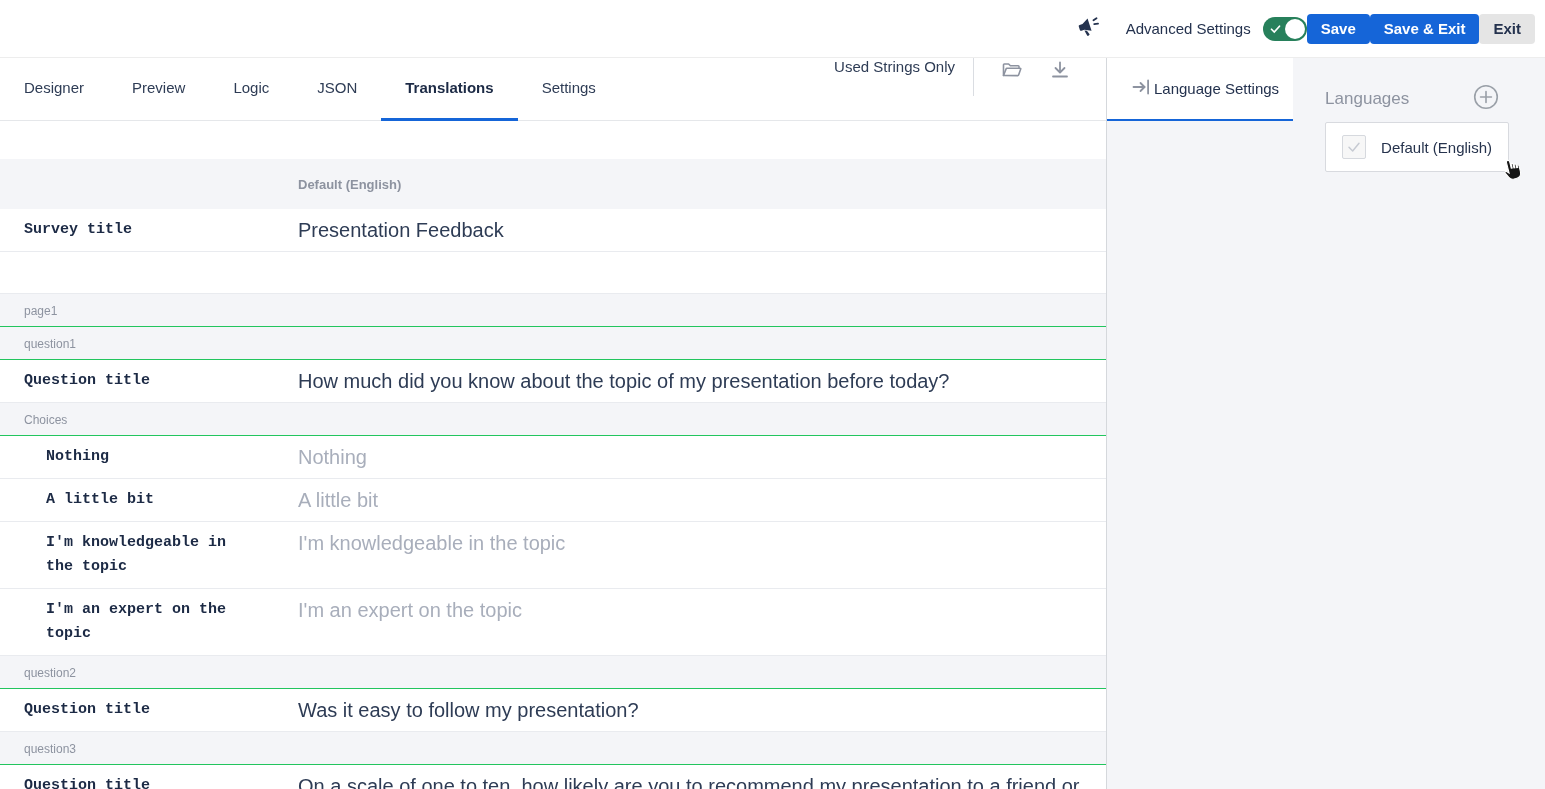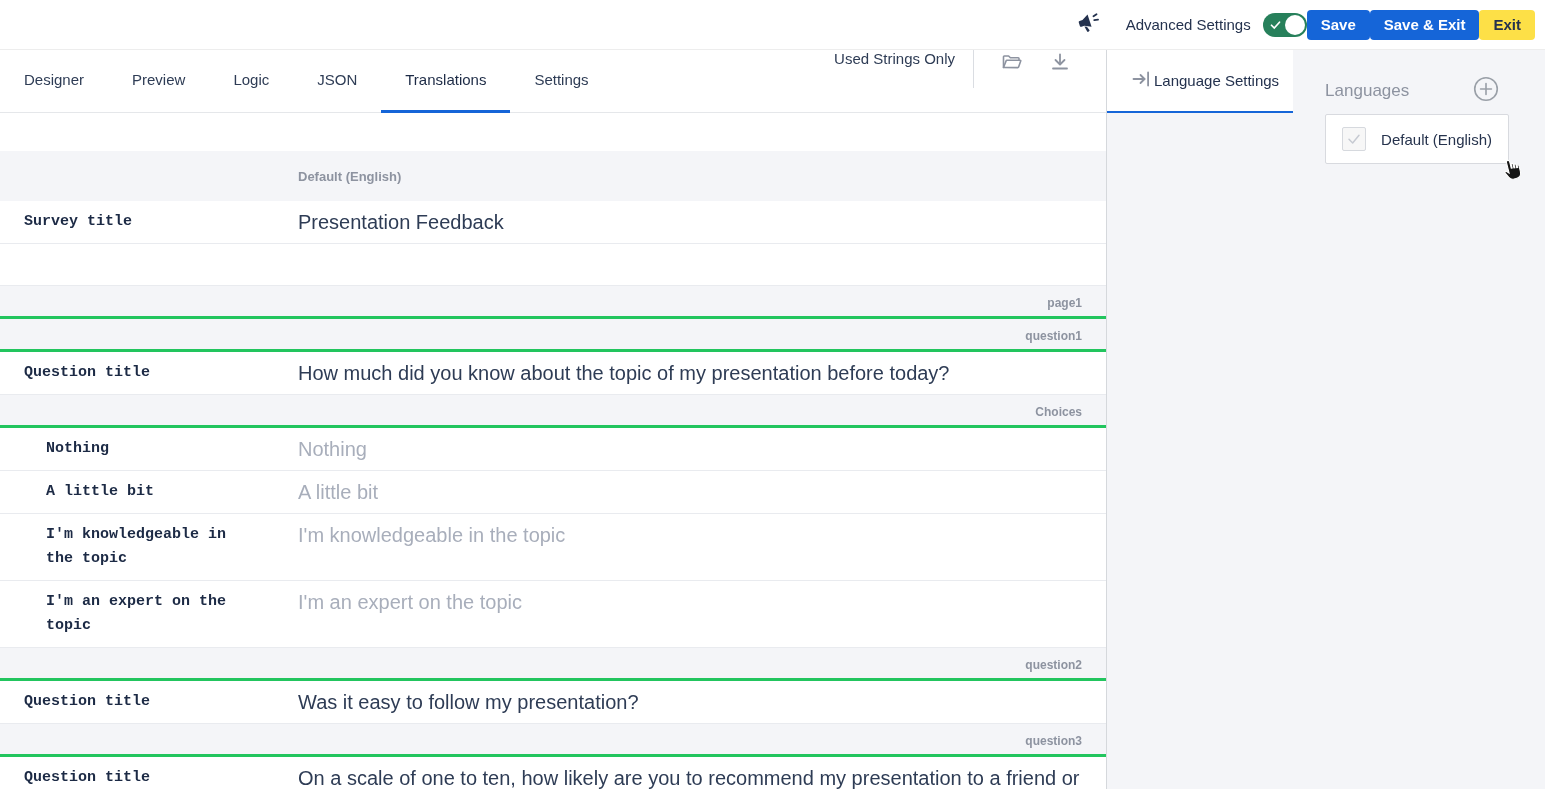--- a/index.html
+++ b/index.html
@@ -12,69 +12,69 @@
     --label:#1c2a45;
     --value:#2e3c55;
     --gray-text:#8d93a0;
     --placeholder:#a8aebb;
     --panel-bg:#f4f5f8;
     --row-border:#e9ebef;
     --divider:#d5d8dc;
   }
 
   
-  .topbar{ height:50px; background:#fff; border-bottom:1px solid #ededed;
+  .topbar{ height:58px; background:#fff; border-bottom:1px solid #ededed;
     display:flex; align-items:center; justify-content:flex-end; padding-right:10px; }
   .topbar .icon-btn{ background:none; border:none; cursor:pointer; display:flex; align-items:center; }
   .adv-label{ font-size:15px; color:var(--navy); margin:0 12px 0 24px; }
   .toggle{ width:44px; height:24px; border-radius:12px; background:var(--green);
     position:relative; border:none; cursor:pointer; flex-shrink:0; }
   .toggle .knob{ position:absolute; right:2px; top:2px; width:20px; height:20px;
     border-radius:50%; background:#fff; }
   .toggle svg{ position:absolute; left:6px; top:6px; }
   .btn{ height:30px; padding:0 14px; border:none; border-radius:4px;
     font-family:inherit; font-size:15px; font-weight:700; cursor:pointer; }
   .btn.primary{ background:var(--accent); color:#fff; }
-  .btn.neutral{ background:#fde047; color:var(--navy); }
+  .btn.neutral{ background:#e5e5e5; color:var(--navy); }
 
   
   .content{ display:flex; height:739px; }
   .main-panel{ flex:1; min-width:0; display:flex; flex-direction:column;gap:38px; }
   .sidebar{ width:439px; flex-shrink:0; border-left:1px solid var(--divider);
     background:var(--panel-bg); display:flex; flex-direction:row; }
 
   
   .tabbar{ height:63px; background:#fff; border-bottom:1px solid #e5e7ea;
     display:flex; align-items:stretch; flex-shrink:0; }
   .tabs{ display:flex; }
   .tab{ padding:0 24px; line-height:60px; font-size:15px; color:var(--value);
     cursor:pointer; position:relative; white-space:nowrap; }
-  .tab.active{ font-weight:400; color:var(--label); }
+  .tab.active{ font-weight:700; color:var(--label); }
   .tab.active::after{ content:""; position:absolute; left:0; right:0; bottom:-1px;
     height:3px; background:var(--accent); }
   .tabbar-right{ margin-left:auto; display:flex; align-items:flex-start; padding-right:22px; }
   .uso-label{ font-size:15px; color:var(--value); cursor:pointer; }
   .vdiv{ width:1px; height:38px; background:#dadde2; margin:0 14px 0 18px; }
   .tool-btn{ background:none; border:none; cursor:pointer; padding:0 12px; display:flex; align-items:center; }
 
   
   .ttable{ flex:1; background:var(--panel-bg); overflow:hidden; }
   .trow{ display:flex; }
   .trow.theader{ background:var(--panel-bg); height:50px; align-items:center; }
   .tvalue.hdr{ color:var(--gray-text); font-size:13px; font-weight:700; padding-top:10px; }
   .trow.item{ background:#fff; border-bottom:1px solid var(--row-border);
     min-height:42px; align-items:flex-start; }
   .tlabel{ width:274px; flex-shrink:0; padding:9px 20px 9px 24px;
     font-size:15px; font-weight:700; line-height:24px; color:var(--label);font-family:Liberation Mono, monospace; }
   .tlabel.indent{ padding-left:46px; }
   .tvalue{ flex:1; padding:9px 24px; font-size:20px; line-height:24px; color:var(--value); }
   .tvalue.placeholder{ color:var(--placeholder); }
   .trow.group{ background:var(--panel-bg); height:33px; line-height:34px;
-    padding:0 24px; font-size:12px; font-weight:700; color:var(--gray-text);
-    border-bottom:3px solid #22c55e; display:block;text-align:right; }
+    padding:0 24px; font-size:12px; font-weight:400; color:var(--gray-text);
+    border-bottom:1px solid #22c55e; display:block; }
 
   
   .sidebar-header{ height:63px; background:#fff; border-bottom:2px solid var(--accent);
     display:flex; align-items:center; padding:0 14px 0 22px; flex-shrink:0; }
   .sidebar-title{ margin-left:auto; font-size:15px; color:var(--navy); }
   .sidebar-body{ padding:26px 22px 0 32px; }
   .lang-title-row{ display:flex; align-items:center; justify-content:space-between; }
   .lang-title{ font-size:17px; color:var(--gray-text); }
   .plus-btn{ background:none; border:none; cursor:pointer; margin-right:10px; display:flex; }
   .lang-card{ margin-top:9px; background:#fff; border:1px solid #d8dadf; border-radius:2px; }

